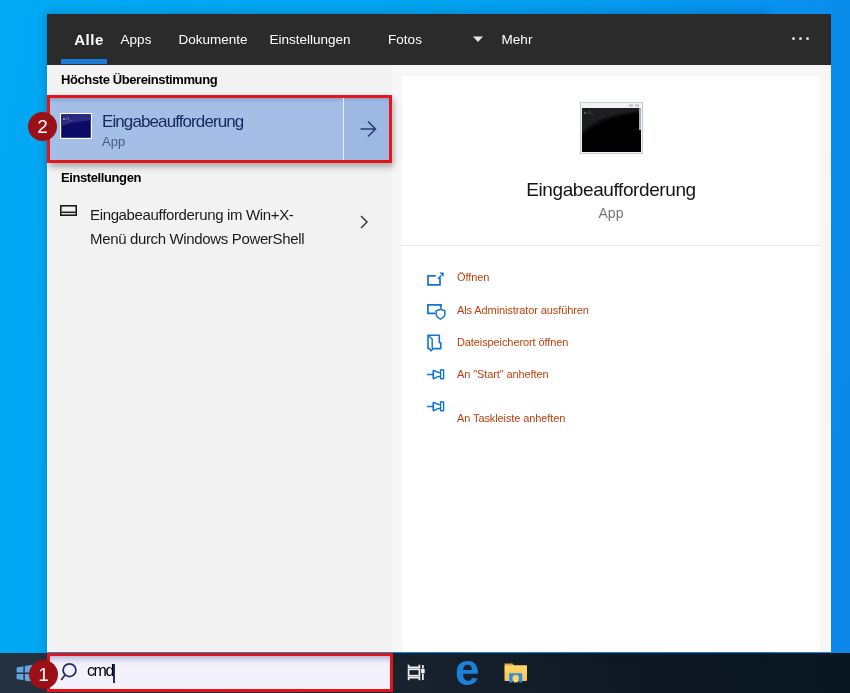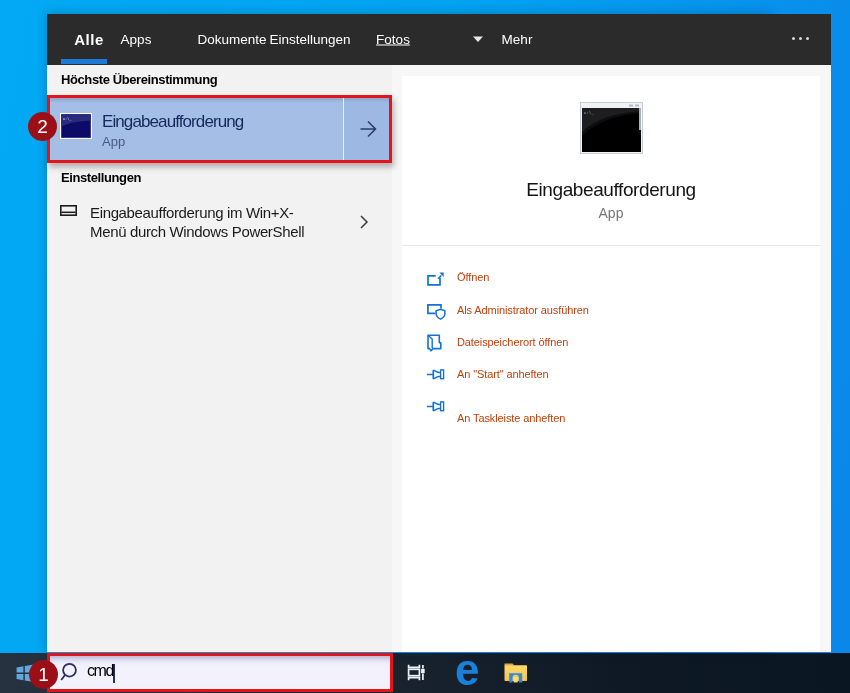--- a/index.html
+++ b/index.html
@@ -23,21 +23,21 @@
   #redbox { left:0px; top:81px; width:345px; height:68px; border:3px solid #e41418;
             background:linear-gradient(#8da6d1 0px, #a4bee6 5px); box-shadow:2px 4px 6px rgba(90,90,90,.45); }
   #arrowzone { right:0; top:0; width:46px; height:62px; background:linear-gradient(#8da6d1 0px,#9db8e3 5px);
                border-left:1px solid #e8eefb; }
   #rowtitle { left:55px; top:98px; color:#18285e; font-size:17px; letter-spacing:-0.9px; white-space:nowrap;}
   #rowapp  { left:55px; top:120px; color:#4a5a80; font-size:13px; }
   #arrowglyph { left:15px; top:22px; }
   .h1a { left:14px; top:58px; }
   .h1b { left:14px; top:156px; }
   #sitext { left:43px; top:189px; color:#1b1b1b; font-size:15px; letter-spacing:-0.35px;
-            line-height:19px; white-space:nowrap; }
+            line-height:24px; white-space:nowrap; }
 
   
   #bigtitle { left:0; top:103px; width:418px; text-align:center; color:#141414;
               font-size:19px; letter-spacing:-0.4px; }
   #bigapp { left:0; top:129px; width:418px; text-align:center; color:#767676; font-size:14px; }
   #divider { left:0px; top:169px; width:418px; height:1px; background:#e8e8e8; }
   .act { left:55px; color:#c2410c; font-size:11px; letter-spacing:-0.1px; white-space:nowrap; }
   .aic { left:25px; }
 
   
@@ -55,23 +55,23 @@
   .z { z-index:5; }
 </style></head>
 <body>
 
 <div id="taskbar" class="abs"></div>
 
 <div id="win" class="abs">
   <div id="nav" class="abs">
     <span class="tab abs" style="left:42px; font-weight:bold; font-size:15px; letter-spacing:0.5px;">Alle</span>
     <span class="tab abs" style="left:89px;">Apps</span>
-    <span class="tab abs" style="left:179px;padding-left:12px;">Dokumente</span>
+    <span class="tab abs" style="left:160px;padding-left:12px;">Dokumente</span>
     <span class="tab abs" style="left:263px;">Einstellungen</span>
-    <span class="tab abs" style="left:346px;text-decoration:underline;">Fotos</span>
+    <span class="tab abs" style="left:358px;">Fotos</span>
     <span class="tab abs" style="left:426px;margin-left:44px;">Mehr</span>
     <svg class="abs" style="left:425px; top:21px;" width="12" height="8">
         <polygon points="1,1.5 11,1.5 6,7" fill="#e8e8e8"></polygon>
       </svg>
     <div id="underline" class="abs"></div>
     <div class="abs" style="left:745px; top:23px; width:3px; height:3px; background:#d8d8d8; border-radius:50%;"></div>
     <div class="abs" style="left:752px; top:23px; width:3px; height:3px; background:#d8d8d8; border-radius:50%;"></div>
     <div class="abs" style="left:759px; top:23px; width:3px; height:3px; background:#d8d8d8; border-radius:50%;"></div>
   </div>
 

